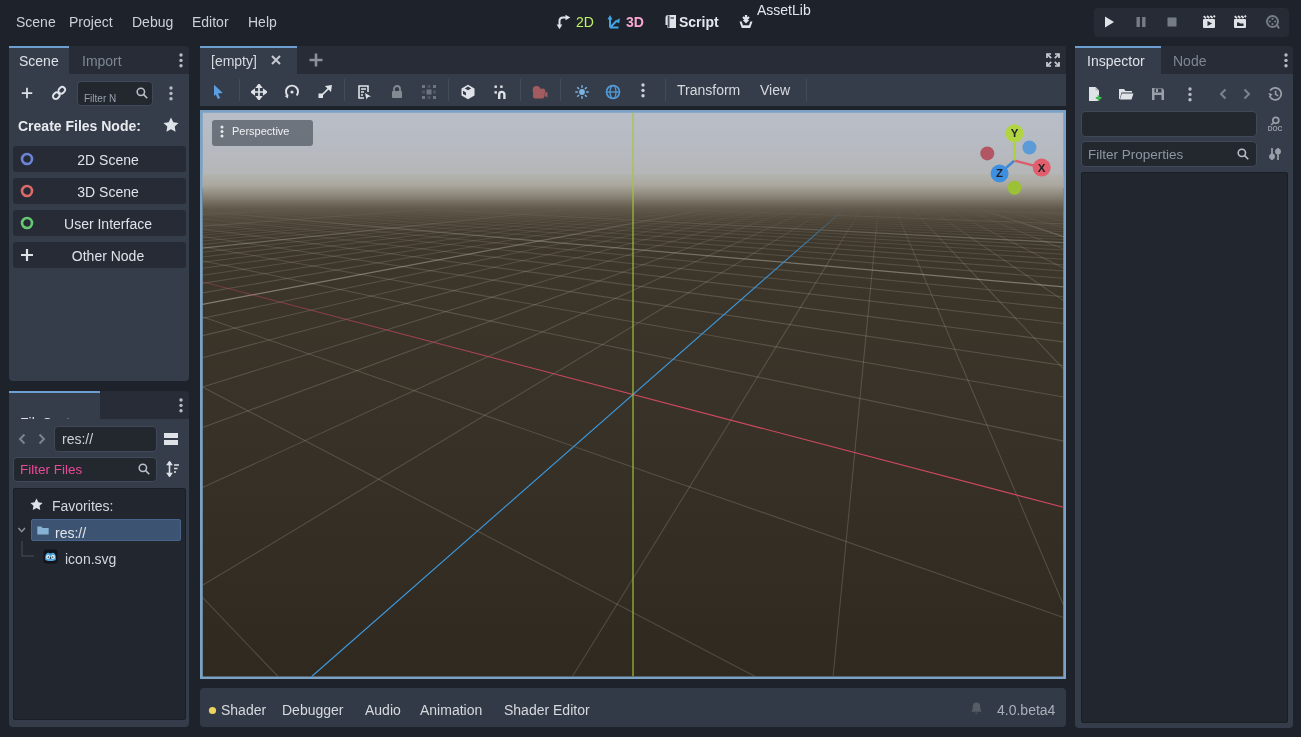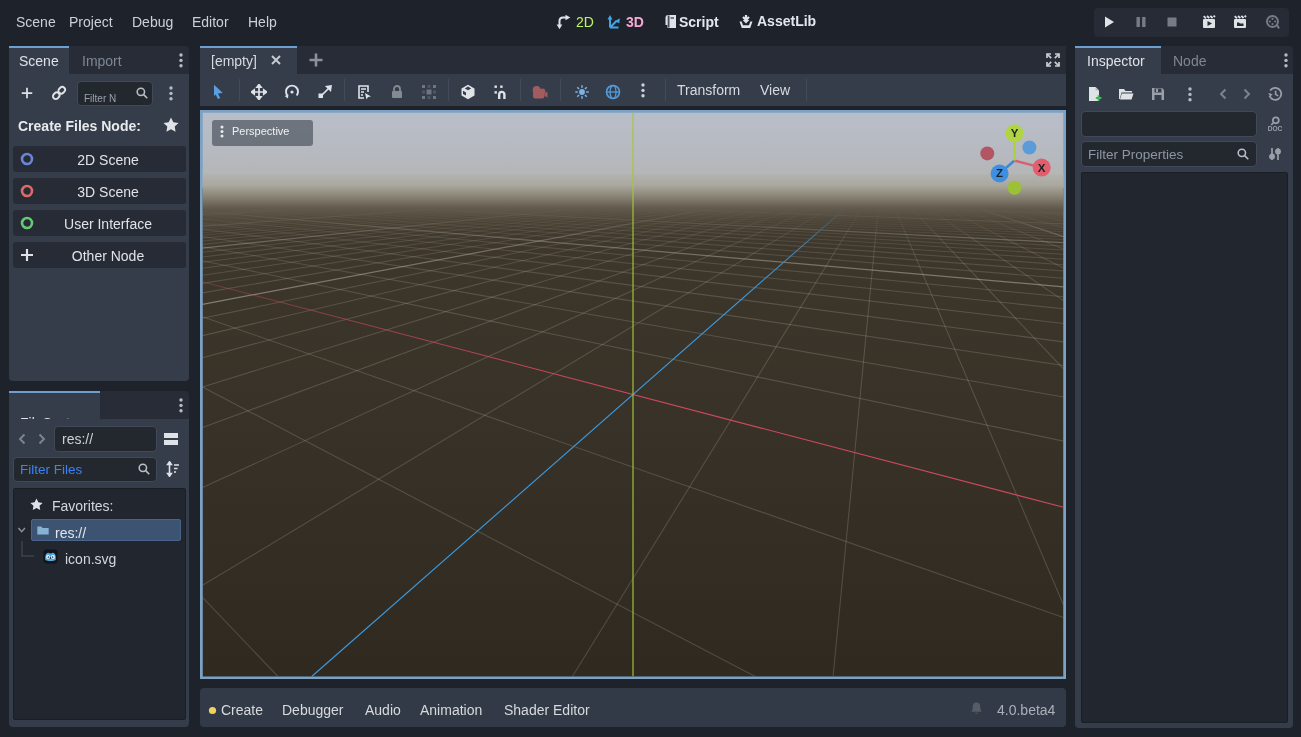--- a/index.html
+++ b/index.html
@@ -27,21 +27,21 @@
     <path d="M4.5 1 Q2.5 1 2.5 3.5 L2.5 11 H4.5 Z" fill="#dfe3e8"></path>
     <line x1="5.8" y1="1.5" x2="5.8" y2="13.5" stroke="#30353f" stroke-width="1.3"></line>
     <line x1="7.5" y1="4" x2="11" y2="4" stroke="#30353f" stroke-width="1.2"></line>
   </svg>
 <div class="t" style="left:679px;top:15px;font-weight:bold;color:#e4e7ec">Script</div>
 <svg style="position:absolute;left:738px;top:14px;opacity:1.0" width="16" height="16" viewBox="0 0 16 16">
     <path d="M8 1 V6 M8 6 L5 3 M8 6 L11 3" stroke="#dfe3e8" stroke-width="2.2" fill="none"></path>
     <path d="M8 9.5 L4.6 6 H11.4 Z" fill="#dfe3e8"></path>
     <path d="M1.5 7.5 L3.8 14 H12.2 L14.5 7.5 H12.3 L11 11.2 H5 L3.7 7.5 Z" fill="#dfe3e8"></path>
   </svg>
-<div class="t" style="left:757px;top:14px;font-weight:bold;color:#e4e7ec">AssetLib</div>
+<div class="t" style="left:757px;top:3px;font-weight:normal;color:#e4e7ec">AssetLib</div>
 <div class="abs" style="left:1094px;top:8px;width:195px;height:29px;background:#262b36;border-radius:4px"></div>
 <svg style="position:absolute;left:1101px;top:14px;opacity:1.0" width="16" height="16" viewBox="0 0 16 16">
     <path d="M4 2.5 L13 8 L4 13.5 Z" fill="#dfe3e8"></path>
   </svg>
 <svg style="position:absolute;left:1133px;top:14px;opacity:1.0" width="16" height="16" viewBox="0 0 16 16">
     <rect x="3.5" y="3" width="3.4" height="10" fill="#767c85"></rect>
     <rect x="9.1" y="3" width="3.4" height="10" fill="#767c85"></rect>
   </svg>
 <svg style="position:absolute;left:1164px;top:14px;opacity:1.0" width="16" height="16" viewBox="0 0 16 16">
     <rect x="3.5" y="3.5" width="9" height="9" fill="#767c85"></rect>
@@ -135,21 +135,21 @@
 <svg style="position:absolute;left:35px;top:432px" width="14" height="14" viewBox="0 0 14 14">
     <path d="M4.5 2.5 L9 7 L4.5 11.5" fill="none" stroke="#7b8290" stroke-width="2"></path>
   </svg>
 <div class="abs" style="left:54px;top:426px;width:103px;height:26px;background:#23282f;border:1px solid #41485a;border-radius:4px"></div>
 <div class="t" style="left:62px;top:432px;color:#ccd1d8">res://</div>
 <svg style="position:absolute;left:163px;top:431px;opacity:1.0" width="16" height="16" viewBox="0 0 16 16">
     <rect x="1" y="2" width="14" height="5" fill="#dfe3e8"></rect>
     <rect x="1" y="9" width="14" height="5" fill="#dfe3e8"></rect>
   </svg>
 <div class="abs" style="left:13px;top:457px;width:144px;height:25px;background:#23282f;border:1px solid #41485a;border-radius:4px"></div>
-<div class="t" style="left:20px;top:463px;font-size:13.5px;color:#3b82f6">Filter Files</div>
+<div class="t" style="left:20px;top:463px;font-size:13.5px;color:#ec4899">Filter Files</div>
 <svg style="position:absolute;left:137px;top:462px;opacity:1.0" width="14" height="14" viewBox="0 0 16 16">
     <circle cx="6.7" cy="6.7" r="4.2" fill="none" stroke="#b9bfc8" stroke-width="1.8"></circle>
     <path d="M9.9 9.9 L14 14" stroke="#b9bfc8" stroke-width="1.8"></path>
   </svg>
 <svg style="position:absolute;left:165px;top:461px;opacity:1.0" width="16" height="16" viewBox="0 0 16 16">
     <g stroke="#dfe3e8" stroke-width="1.6" fill="#dfe3e8">
       <path d="M4.5 3 V13" fill="none"></path>
       <path d="M4.5 0.8 L6.3 3.4 H2.7 Z"></path>
       <path d="M4.5 15.2 L6.3 12.6 H2.7 Z"></path>
       <path d="M9 4 H14 M9 7.5 H12.5 M9 11 H11" fill="none"></path>
@@ -438,21 +438,21 @@
 <svg style="position:absolute;left:219px;top:124px" width="6" height="18" viewBox="0 0 6 18">
     <circle cx="3" cy="3" r="1.5" fill="#e8eaee"></circle>
     <circle cx="3" cy="7.5" r="1.5" fill="#e8eaee"></circle>
     <circle cx="3" cy="12.0" r="1.5" fill="#e8eaee"></circle>
   </svg>
 <div class="t" style="left:232px;top:126px;color:#f0f2f4;font-size:11px">Perspective</div>
 <div class="abs" style="left:200px;top:688px;width:866px;height:39px;background:#333a47;border-radius:4px"></div>
 <svg style="position:absolute;left:208px;top:706px" width="9" height="9" viewBox="0 0 9 9">
     <circle cx="4.5" cy="4.5" r="3.6" fill="#eed35e"></circle>
   </svg>
-<div class="t" style="left:221px;top:703px;color:#d6dade">Create</div>
+<div class="t" style="left:221px;top:703px;color:#d6dade">Shader</div>
 <div class="t" style="left:282px;top:703px;color:#d6dade">Debugger</div>
 <div class="t" style="left:365px;top:703px;color:#d6dade">Audio</div>
 <div class="t" style="left:420px;top:703px;color:#d6dade">Animation</div>
 <div class="t" style="left:504px;top:703px;color:#d6dade">Shader Editor</div>
 <svg style="position:absolute;left:969px;top:701px;opacity:1.0" width="15" height="15" viewBox="0 0 16 16">
     <path d="M8 1.5 Q12 1.5 12 6 Q12 10 13.5 11.5 H2.5 Q4 10 4 6 Q4 1.5 8 1.5 Z" fill="#565c66"></path>
     <path d="M6.3 12.5 A1.8 1.8 0 0 0 9.7 12.5 Z" fill="#565c66"></path>
   </svg>
 <div class="t" style="left:997px;top:703px;color:#aab0b9">4.0.beta4</div>
 <div class="abs" style="left:1075px;top:46px;width:218px;height:28px;background:#272c36;border-radius:4px 4px 0 0"></div>

